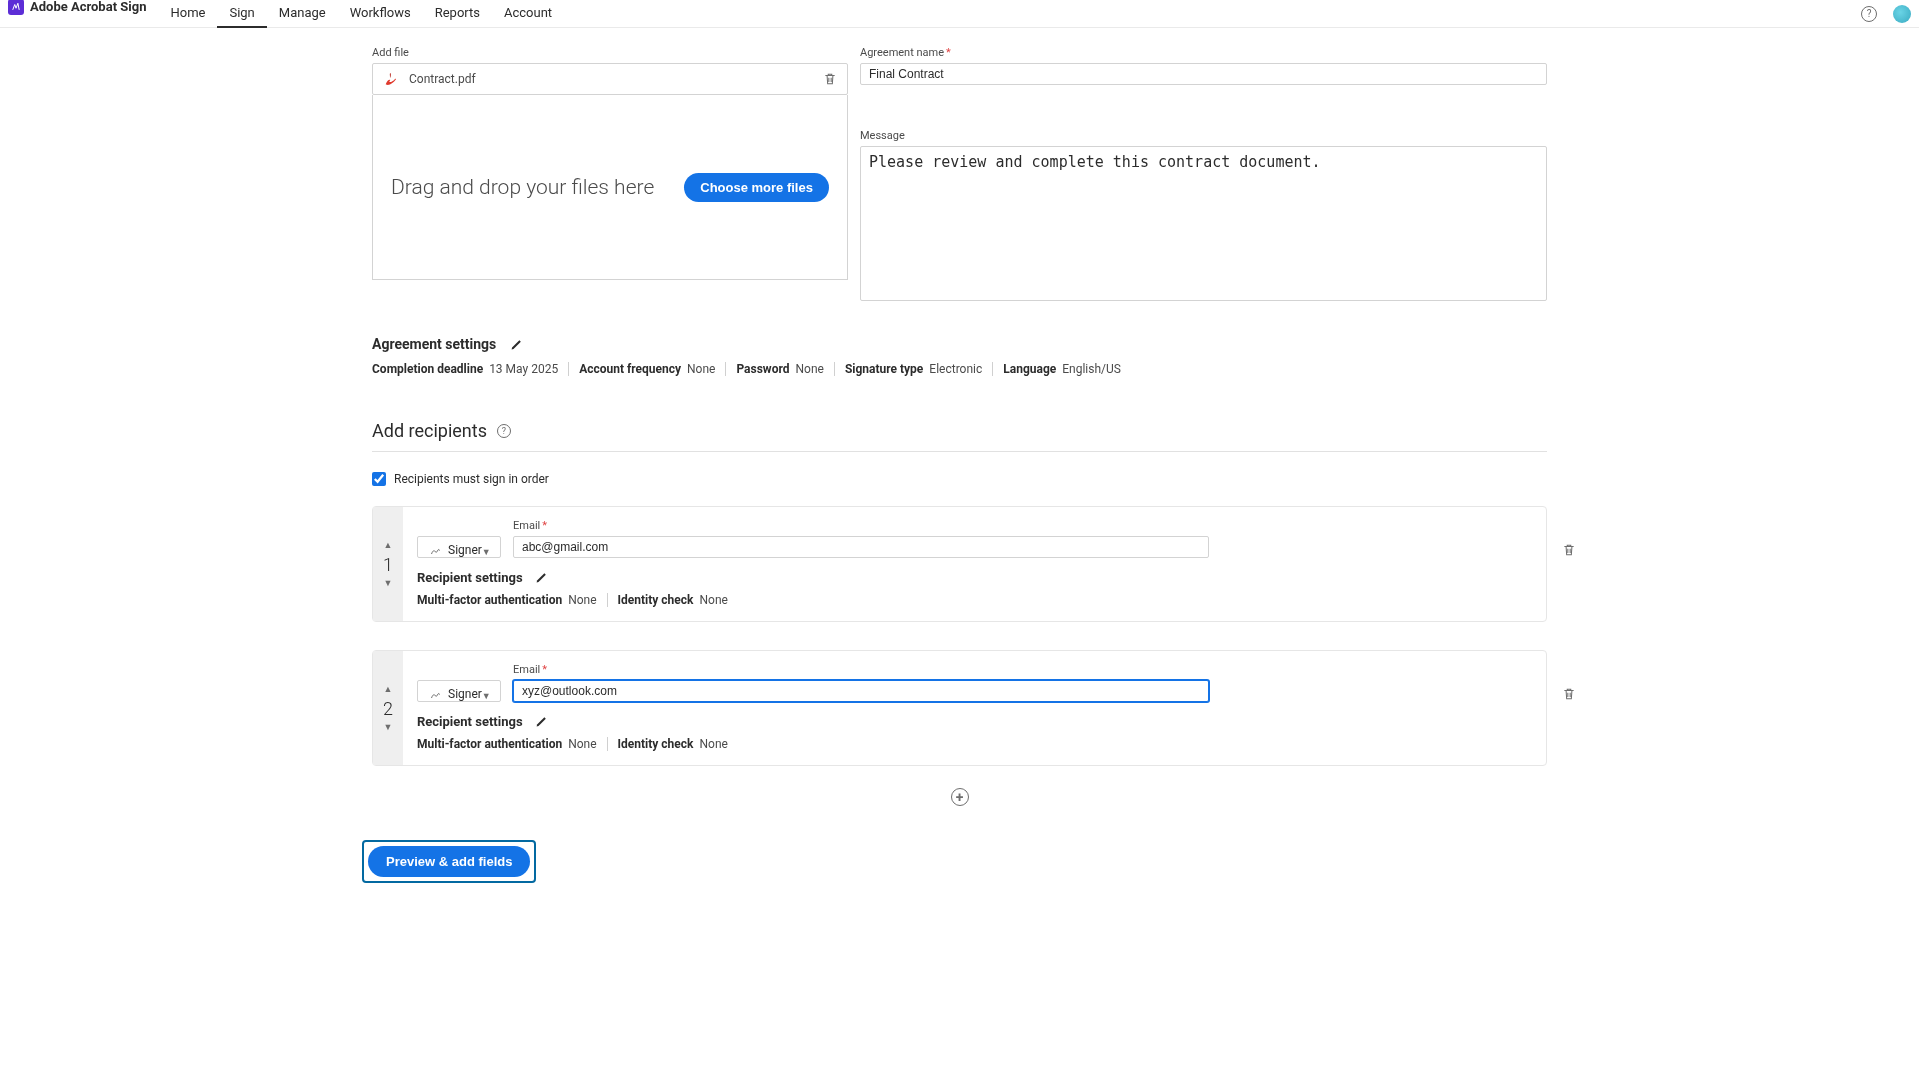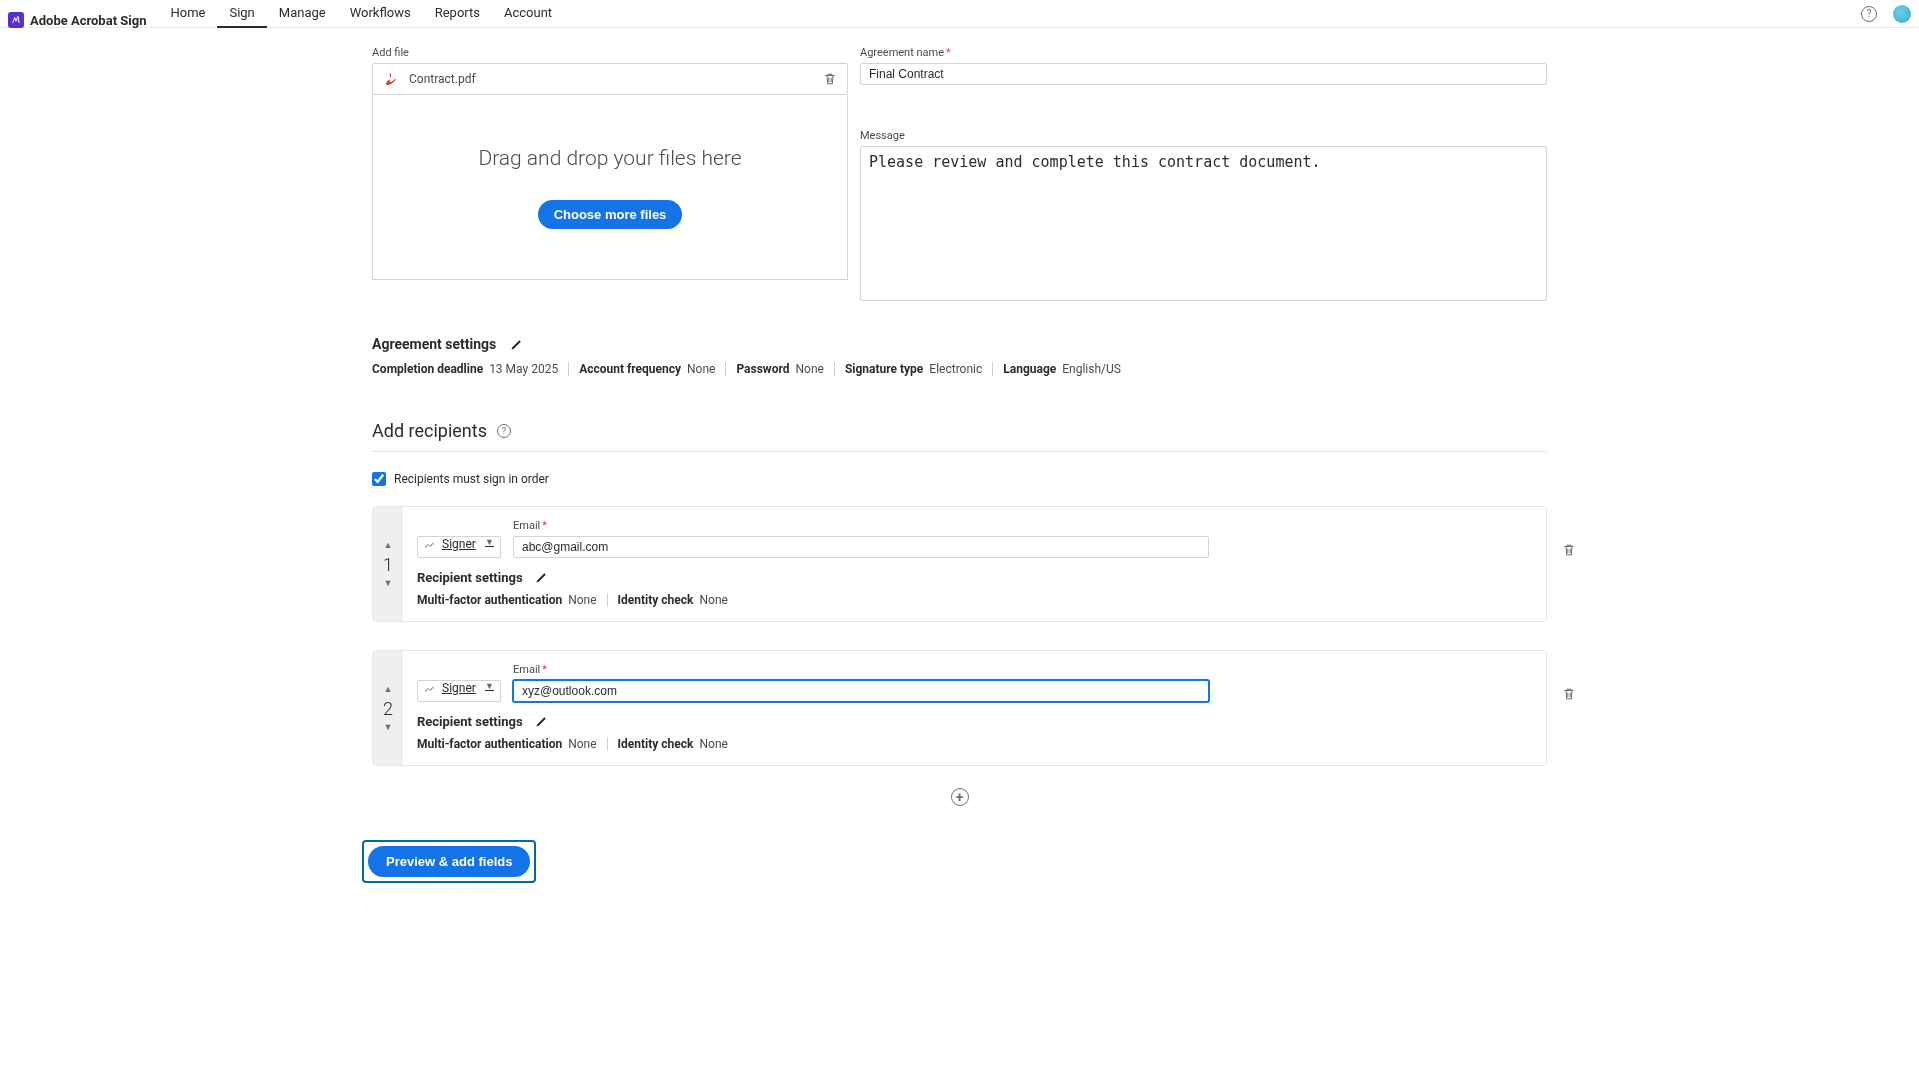--- a/index.html
+++ b/index.html
@@ -1,18 +1,18 @@
 <!DOCTYPE html>
 <html><head>
 <meta charset="utf-8">
 <style>
   * { box-sizing: border-box; margin: 0; padding: 0; }
   body { font-family: -apple-system, BlinkMacSystemFont, "Segoe UI", Roboto, Helvetica, Arial, sans-serif; font-size: 13px; color: #2c2c2c; background: #fff; }
   .topbar { display: flex; align-items: center; justify-content: space-between; height: 28px; padding: 0 8px; border-bottom: 1px solid #eaeaea; }
-  .topbar-left { display: flex; align-items: flex-end; gap: 6px; }
+  .topbar-left { display: flex; align-items: flex-start; gap: 6px; }
   .logo-box { width: 16px; height: 16px; background: #5c2dd6; border-radius: 3px; display: flex; align-items: center; justify-content: center; }
   .app-title { font-weight: 700; font-size: 13px; margin-right: 6px; }
   .nav { display: flex; gap: 0; }
   .nav a { color: #2c2c2c; text-decoration: none; font-size: 13px; padding: 6px 12px; border-bottom: 2px solid transparent; cursor: pointer; }
   .nav a.active { border-bottom-color: #2c2c2c; }
   .topbar-right { display: flex; align-items: center; gap: 16px; }
   .help-circle { width: 16px; height: 16px; border: 1.5px solid #6e6e6e; border-radius: 50%; display: flex; align-items: center; justify-content: center; font-size: 10px; color: #6e6e6e; cursor: pointer; }
   .avatar { width: 18px; height: 18px; border-radius: 50%; background: radial-gradient(circle at 40% 40%, #6ad4e6, #39aac1); cursor: pointer; }
 
   .content { width: 1175px; margin: 0 auto; padding: 18px 0 40px; }
@@ -22,21 +22,21 @@
 
   .field-label { font-size: 11px; color: #4b4b4b; margin-bottom: 4px; }
   .req-star { color: #e04646; margin-left: 2px; }
 
   .file-row { display: flex; align-items: center; justify-content: space-between; height: 32px; padding: 0 10px; border: 1px solid #d3d3d3; border-radius: 2px; }
   .file-row-left { display: flex; align-items: center; gap: 10px; }
   .pdf-icon { width: 16px; height: 16px; }
   .file-name { font-size: 12px; color: #4b4b4b; }
   .trash-icon { width: 14px; height: 14px; cursor: pointer; color: #6e6e6e; }
 
-  .dropzone { border: 1px solid #d3d3d3; border-top: none; height: 185px; display: flex; flex-direction: column; align-items: center; justify-content: center; gap: 30px; }
+  .dropzone { border: 1px solid #d3d3d3; border-top: none; height: 185px; display: flex; flex-direction: row; align-items: center; justify-content: center; gap: 30px; }
   .dropzone-text { font-size: 21px; font-weight: 300; color: #4b4b4b; }
   .btn-primary { background: #1473e6; color: #fff; border: none; padding: 7px 16px; border-radius: 16px; font-size: 13px; font-weight: 700; cursor: pointer; }
 
   .text-input { width: 100%; height: 22px; padding: 2px 8px; border: 1px solid #d3d3d3; border-radius: 2px; font-size: 12px; color: #2c2c2c; outline: none; }
   .text-input.focused { border-color: #1473e6; box-shadow: 0 0 0 1px #1473e6; }
   .textarea { width: 100%; height: 155px; padding: 6px 8px; border: 1px solid #d3d3d3; border-radius: 2px; font-size: 15px; color: #2c2c2c; resize: none; outline: none; }
 
   .agreement-settings { margin-top: 32px; display: flex; align-items: center; gap: 14px; }
   .section-title-sm { font-size: 14px; font-weight: 700; }
   .pencil-icon { width: 13px; height: 13px; cursor: pointer; }
@@ -55,21 +55,21 @@
   .checkbox { width: 14px; height: 14px; accent-color: #1473e6; cursor: pointer; }
   .checkbox-label { font-size: 12px; }
 
   .recipient-card { display: flex; border: 1px solid #e6e6e6; border-radius: 4px; margin-bottom: 28px; position: relative; }
   .card-handle { width: 30px; background: #efefef; display: flex; flex-direction: column; align-items: center; justify-content: center; gap: 4px; }
   .handle-num { font-size: 18px; font-weight: 300; }
   .chevron-sm { font-size: 9px; color: #6e6e6e; cursor: pointer; line-height: 1; }
   .card-body { flex: 1; padding: 12px 14px 14px; max-width: 820px; }
   .card-row { display: flex; gap: 12px; align-items: flex-end; }
   .role-select { width: 84px; }
-  .role-btn { width: 100%; height: 22px; border: 1px solid #d3d3d3; border-radius: 2px; display: flex; align-items: flex-start; justify-content: space-between; padding: 0 6px; font-size: 12px; cursor: pointer; background: #fff; text-decoration: underline; }
+  .role-btn { width: 100%; height: 22px; border: 1px solid #d3d3d3; border-radius: 2px; display: flex; align-items: flex-end; justify-content: space-between; padding: 0 12px; font-size: 12px; cursor: pointer; background: #fff; }
   .role-btn .role-left { display: flex; align-items: center; gap: 6px; }
   .email-field-wrap { flex: 1; }
   .settings-sub { margin-top: 12px; display: flex; align-items: center; gap: 12px; }
   .trash-right { position: absolute; right: -30px; top: 36px; cursor: pointer; color: #6e6e6e; }
   .add-circle { width: 18px; height: 18px; border: 1.5px solid #6e6e6e; border-radius: 50%; display: flex; align-items: center; justify-content: center; margin: 0 auto; cursor: pointer; color: #6e6e6e; font-size: 14px; font-weight: 700; }
   .add-row { display:flex; justify-content:center; margin-top: -6px; margin-bottom: 20px; }
 
   .preview-box { display: inline-block; border: 2px solid #0369a1; border-radius: 4px; padding: 4px; margin-top: 14px; margin-left: -10px; }
   .preview-btn { background: #1473e6; color: #fff; border: none; padding: 8px 18px; border-radius: 16px; font-size: 13px; font-weight: 600; cursor: pointer; }
 </style>

